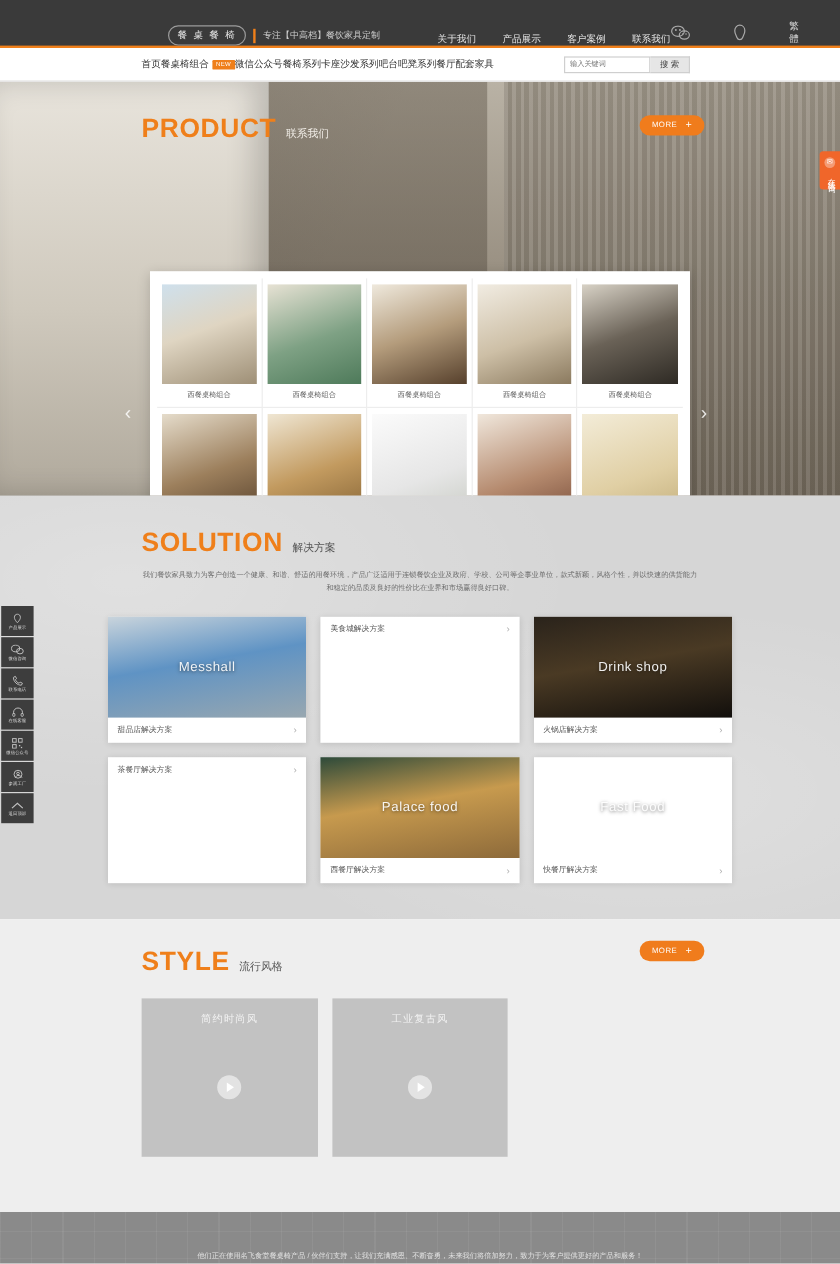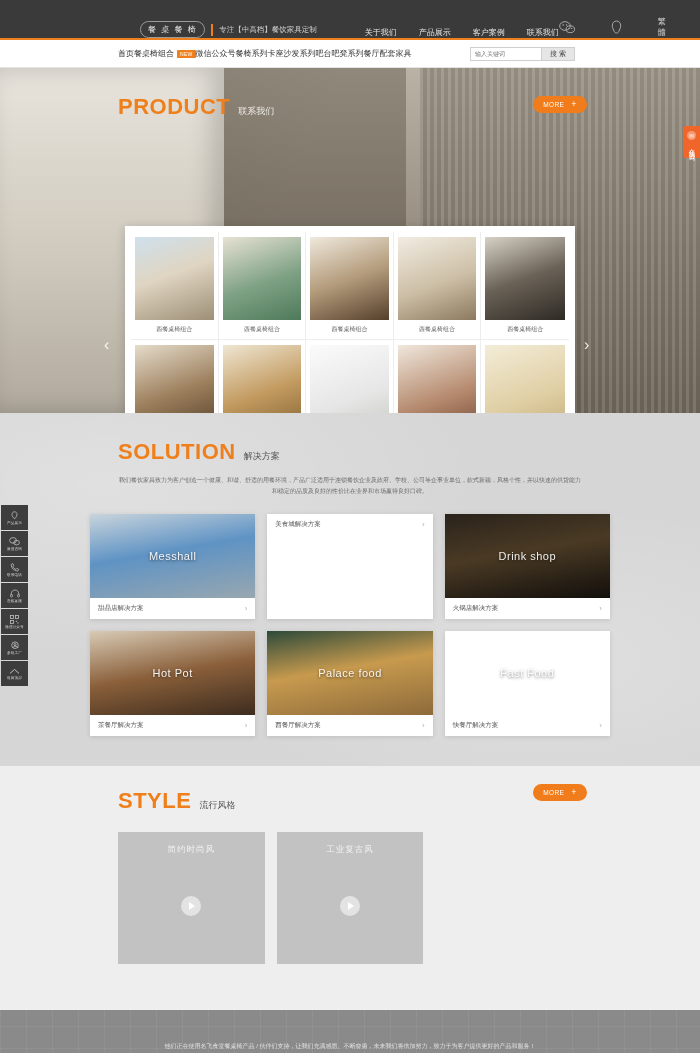--- a/index.html
+++ b/index.html
@@ -352,23 +352,20 @@
     <div class="sol-card">
       <div class="sol-img" style="background:linear-gradient(170deg,#2a231b 0%,#4a3a24 45%,#120f0c 100%)">
         <div class="sol-overlay">Drink shop</div>
       </div>
       <div class="sol-foot">
         <span>火锅店解决方案</span>
         <span class="chev">›</span>
       </div>
     </div>
     <div class="sol-card">
-      <div class="sol-img" style="background:linear-gradient(170deg,#d8cbb6 0%,#8a5f3a 50%,#3d2c1e 100%)">
-        <div class="sol-overlay">Hot Pot</div>
-      </div>
       <div class="sol-foot">
         <span>茶餐厅解决方案</span>
         <span class="chev">›</span>
       </div>
     </div>
     <div class="sol-card">
       <div class="sol-img" style="background:linear-gradient(170deg,#2d4a3a 0%,#c79a4e 45%,#8d6a3a 100%)">
         <div class="sol-overlay">Palace food</div>
       </div>
       <div class="sol-foot">

